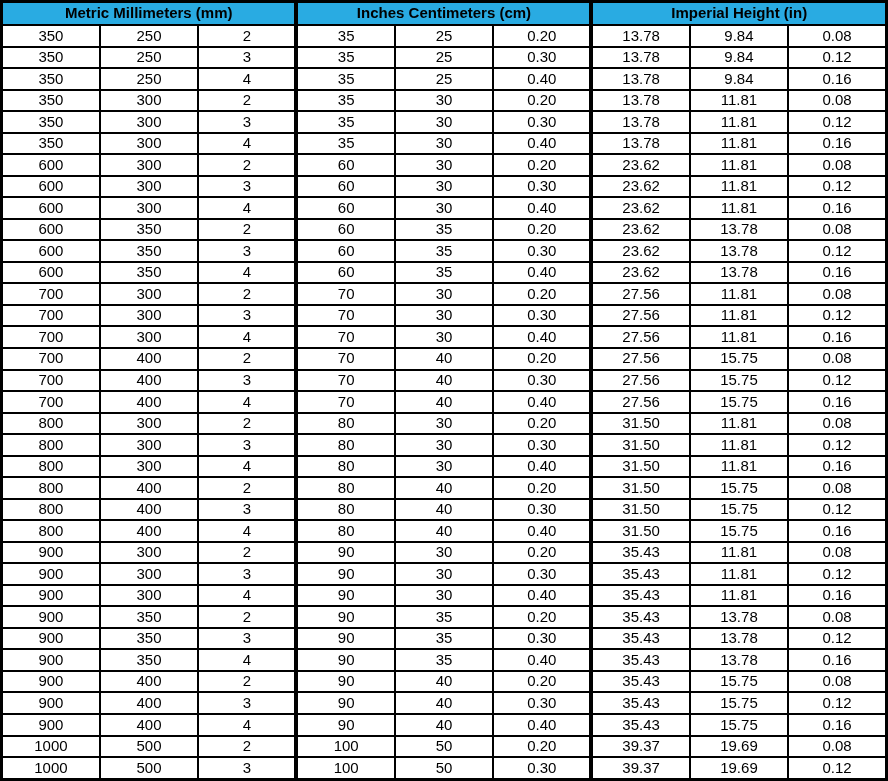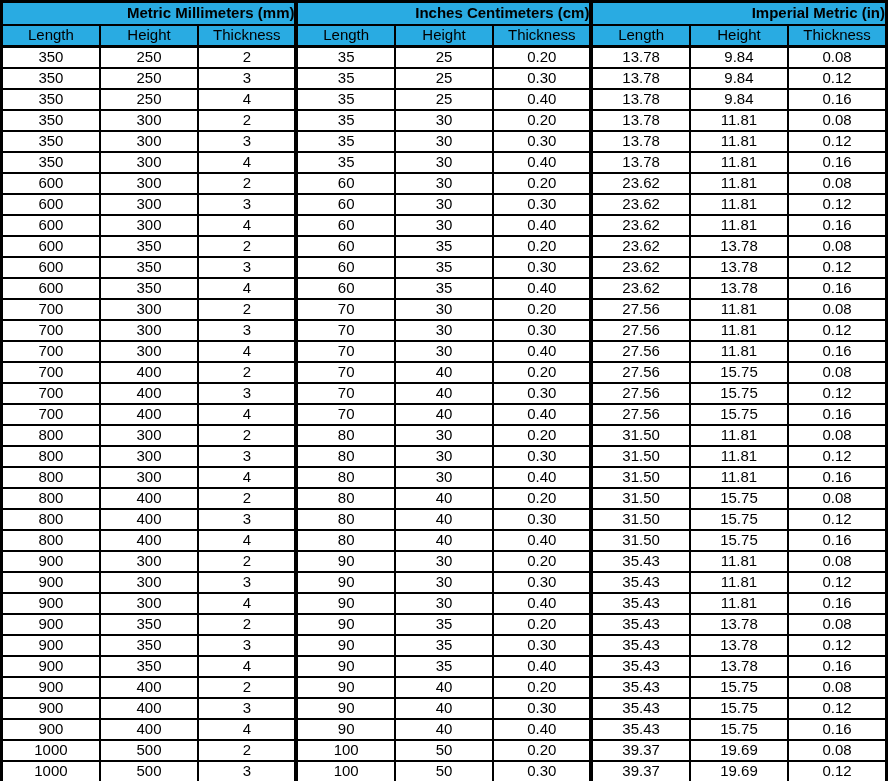--- a/index.html
+++ b/index.html
@@ -30,21 +30,20 @@
     padding: 0;
     font-size: 15px;
     line-height: 1.1;
     overflow: hidden;
     white-space: nowrap;
   }
   tr.group-header-row th {
     background: var(--header-bg);
     font-weight: bold;
     height: 21px;
-    text-align: right;
   }
   tr.column-header-row th {
     background: var(--header-bg);
     font-weight: normal;
     height: 19px;
     border-bottom: 3px solid var(--border-color);
   }
   tbody td {
     background: var(--cell-bg);
     height: 19px;
@@ -65,32 +64,21 @@
       <col>
       <col>
       <col>
       <col>
       <col>
   </colgroup>
   <thead>
     <tr class="group-header-row">
       <th colspan="3">Metric Millimeters (mm)</th>
       <th colspan="3" class="group-start">Inches Centimeters (cm)</th>
-      <th colspan="3" class="group-start">Imperial Metric (in)</th>
-    </tr>
-    <tr class="column-header-row">
-      <th>Length</th>
-      <th>Height</th>
-      <th>Thickness</th>
-      <th class="group-start">Length</th>
-      <th>Height</th>
-      <th>Thickness</th>
-      <th class="group-start">Length</th>
-      <th>Height</th>
-      <th>Thickness</th>
+      <th colspan="3" class="group-start">Imperial Height (in)</th>
     </tr>
   </thead>
   <tbody>
       <tr>
         <td>350</td>
         <td>250</td>
         <td>2</td>
         <td class="group-start">35</td>
         <td>25</td>
         <td>0.20</td>

